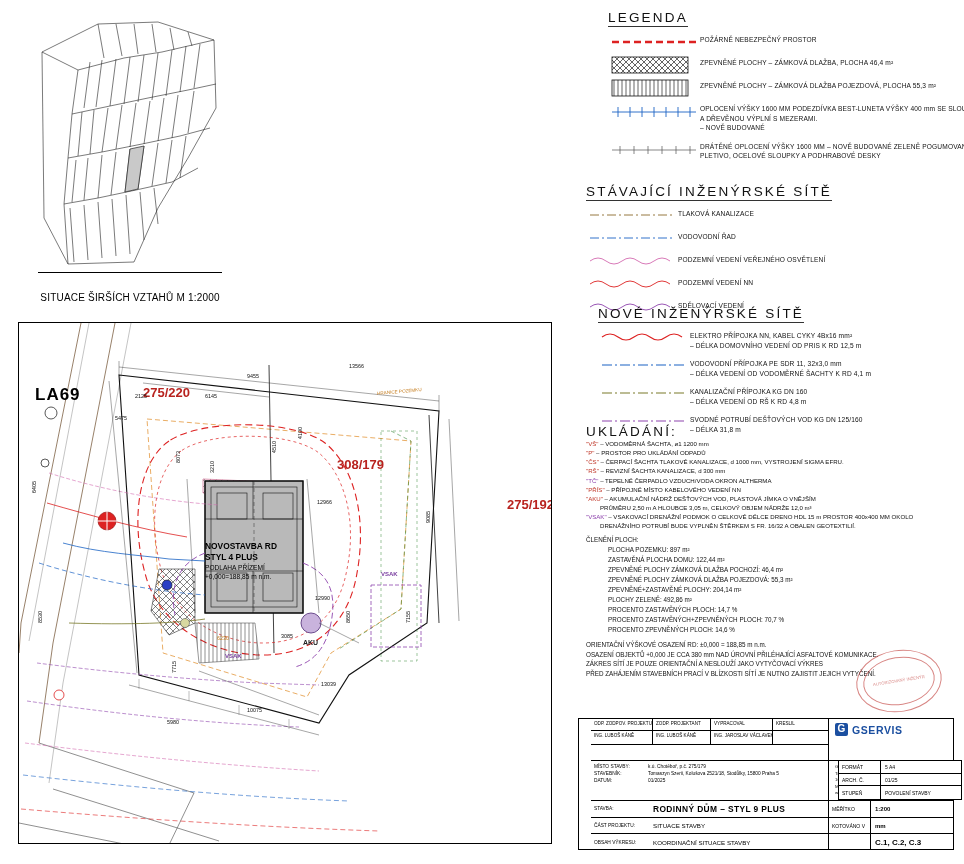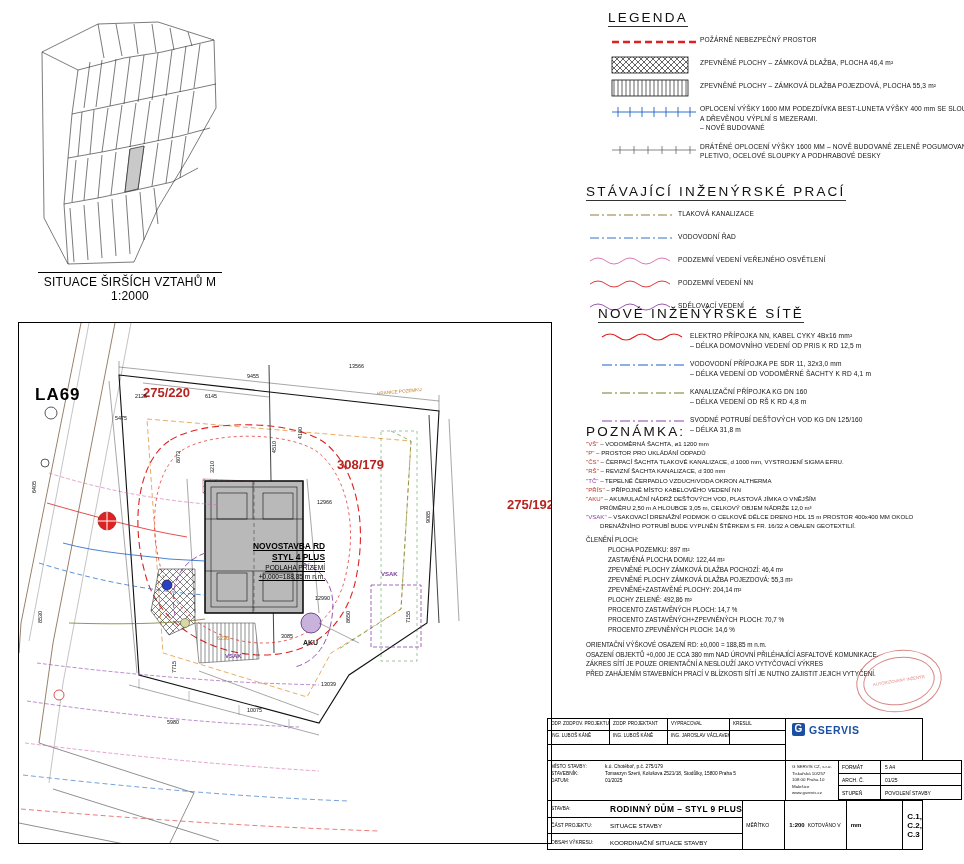--- a/index.html
+++ b/index.html
@@ -13,38 +13,38 @@
   .page { position: relative; width: 964px; height: 864px; background: #fff; }
 
   
   .left-col { position: absolute; left: 0; top: 0; width: 572px; height: 864px; }
 
   
   .overview { position: absolute; left: 38px; top: 18px; width: 182px; height: 250px; }
   .overview svg { display: block; }
   .overview-caption {
     position: absolute; left: 38px; top: 272px; width: 184px;
-    border-top: 1px solid #000; padding-top: 2px;
-    font-size: 12px; letter-spacing: .2px; color: #000; text-align: center;
+    border-top: 1px solid #000; padding-top: 19px;
+    font-size: 10px; letter-spacing: .2px; color: #000; text-align: center;
   }
 
   
   .siteplan { position: absolute; left: 18px; top: 322px; width: 534px; height: 522px;
               border: 1.2px solid #000; background: #fff; overflow: hidden; }
   .siteplan svg { display:block; }
 
   .lbl { position: absolute; font-weight: bold; color: #000; white-space: nowrap; }
   .lbl-la69 { left: 16px; top: 62px; font-size: 17px; letter-spacing: 1px; }
   .lbl-275-180 { left: 124px; top: 62px; font-size: 13px; color: #b8231f; }
   .lbl-275-179 { left: 318px; top: 134px; font-size: 13px; color: #b8231f; }
   .lbl-275-192 { left: 452px; top: 174px; font-size: 13px; color: #b8231f; margin-left: 36px; }
 
   .house-label { position: absolute; left: 186px; top: 218px; width: 120px;
-                 text-align: right; font-size: 8.4px; font-weight: bold; line-height: 1.35;
-                 color: #000; text-decoration: underline; }
+                 text-align: left; font-size: 8.4px; font-weight: bold; line-height: 1.35;
+                 color: #000; }
   .house-label .sub { font-weight: normal; font-size: 6.6px; }
 
   .vsak-lbl { position:absolute; font-size:6px; color:#7a3fa0; font-weight:bold;}
   .aku-lbl { position:absolute; font-size:7px; color:#222; font-weight:bold;}
 
   .dim { position: absolute; font-size: 5.4px; color: #111; white-space: nowrap; }
   .dim.v { transform-origin: 0 0; }
 
   
   .right-col { position: absolute; left: 578px; top: 0; width: 386px; height: 864px; }
@@ -65,22 +65,22 @@
   .note-line { font-size: 6.1px; line-height: 1.5; color: #111; }
   .note-line .k { color: #c0392b; }
   .note-line .k2 { color: #8e44ad; }
   .note-ind { padding-left: 14px; }
 
   .cleneni { font-size: 6.3px; line-height: 1.58; color:#111; margin-top:5px;}
   .cleneni .ind { padding-left: 22px; }
   .orient { font-size: 6.3px; line-height:1.55; color:#111; margin-top:5px;}
 
   
-  .titleblock { position: absolute; left: 547px; top: 718px; width: 376px; height: 132px;
-                border: 1.1px solid #000; }
+  .titleblock { position: absolute; left: 578px; top: 718px; width: 376px; height: 132px;
+                border: 1.1px solid #000; padding-left: 12px; }
   .tb-top { display:flex; height: 42px; border-bottom: 1px solid #000;}
   .tb-top-left { width: 238px; border-right:1px solid #000; }
   .tb-cells { display:flex; height:12px; border-bottom:1px solid #000;}
   .tb-cell { font-size:4.6px; padding:2px 2px 0 3px; border-right:1px solid #000; overflow:hidden; white-space:nowrap;}
   .tb-cell:last-child{border-right:none;}
   .tb-logo { flex:1; position:relative; padding:4px 6px; }
   .logo-badge { display:flex; align-items:center; gap:4px; }
   .logo-sq { width:13px; height:13px; background:#1b4fa0; border-radius:2px; position:relative;}
   .logo-sq:after{content:"G"; position:absolute; left:2.5px; top:0px; color:#fff; font-size:10px; font-weight:bold; font-family:"Liberation Sans",sans-serif;}
   .logo-text { font-size:10.5px; font-weight:bold; letter-spacing:.6px; color:#1b4fa0;}
@@ -97,21 +97,21 @@
   .fmt-k { width:42px; flex:0 0 42px; padding-left:3px; border-right:1px solid #000; height:100%; display:flex; align-items:center;}
   .fmt-v { padding-left:4px; }
 
   .tb-bot { display:flex; height: 49px; }
   .tb-bot-l { width:238px; border-right:1px solid #000; display:flex; flex-direction:column;}
   .bl-row { display:flex; flex:1; border-bottom:1px solid #000; align-items:center;}
   .bl-row:last-child { border-bottom:none; }
   .bl-k { width:62px; flex:0 0 62px; font-size:4.8px; padding-left:3px; }
   .bl-v { font-size:8.4px; font-weight:bold; letter-spacing:.4px;}
   .bl-v.sm { font-size:6.2px; font-weight:normal; letter-spacing:0;}
-  .tb-bot-r { flex:1; display:flex; flex-direction:row;}
+  .tb-bot-r { flex:1; display:flex; flex-direction:column;}
   .br-row { display:flex; flex:1; border-bottom:1px solid #000; align-items:center; font-size:5px;}
   .br-row:last-child{border-bottom:none;}
   .br-k { width:42px; flex:0 0 42px; padding-left:3px; border-right:1px solid #000; height:100%; display:flex; align-items:center;}
   .br-v { padding-left:4px; font-weight:bold; font-size:8px;}
 
   .stamp { position:absolute; right:22px; top:650px; width:86px; height:62px;
            border:1.4px solid #b8231f; border-radius:50%/50%; opacity:.55;
            transform: rotate(-9deg); color:#b8231f; font-size:4.2px;
            display:flex; align-items:center; justify-content:center; text-align:center;
            line-height:1.4; padding:6px;}
@@ -409,21 +409,21 @@
               </g>
             </svg>
           </div>
           <div class="ltxt">DRÁTĚNÉ OPLOCENÍ VÝŠKY 1600 MM – NOVĚ BUDOVANÉ ZELENĚ POGUMOVANÉ PLETIVO, OCELOVÉ SLOUPKY A PODHRABOVÉ DESKY</div>
         </div>
       </div>
     </div>
 
     <div style="position:absolute; left:8px; top:184px; width:376px;">
       <h2 class="sec">
-        <span class="sec-underline">STÁVAJÍCÍ INŽENÝRSKÉ PRACÍ</span>
+        <span class="sec-underline">STÁVAJÍCÍ INŽENÝRSKÉ SÍTĚ</span>
       </h2>
       <div class="legend-rows">
 
         <div class="lrow">
           <div class="lsym">
             <svg width="92" height="14">
                 <path d="M4 8 H88" stroke="#8a6a2a" stroke-width="0.9" stroke-dasharray="9,3,2,3"></path>
               </svg>
           </div>
           <div class="ltxt">TLAKOVÁ KANALIZACE</div>
@@ -517,21 +517,21 @@
           </div>
           <div class="ltxt">
             <span>SVODNÉ POTRUBÍ DEŠŤOVÝCH VOD KG DN 125/160</span>
             <span class="sub2">– DÉLKA 31,8 m</span>
           </div>
         </div>
       </div>
     </div>
 
     <div style="position:absolute; left:8px; top:424px; width:376px;">
-      <h2 class="sec note-title">POZNÁMKA:</h2>
+      <h2 class="sec note-title">UKLÁDÁNÍ:</h2>
 
       <div class="note-line">
         <span class="k">"VŠ"</span><span> – VODOMĚRNÁ ŠACHTA, ø1 1200 mm</span>
       </div>
       <div class="note-line">
         <span class="k">"P"</span><span> – PROSTOR PRO UKLÁDÁNÍ ODPADŮ</span>
       </div>
       <div class="note-line">
         <span class="k">"ČS"</span><span> – ČERPACÍ ŠACHTA TLAKOVÉ KANALIZACE, d 1000 mm, VYSTROJENÍ SIGMA EFRU.</span>
       </div>

